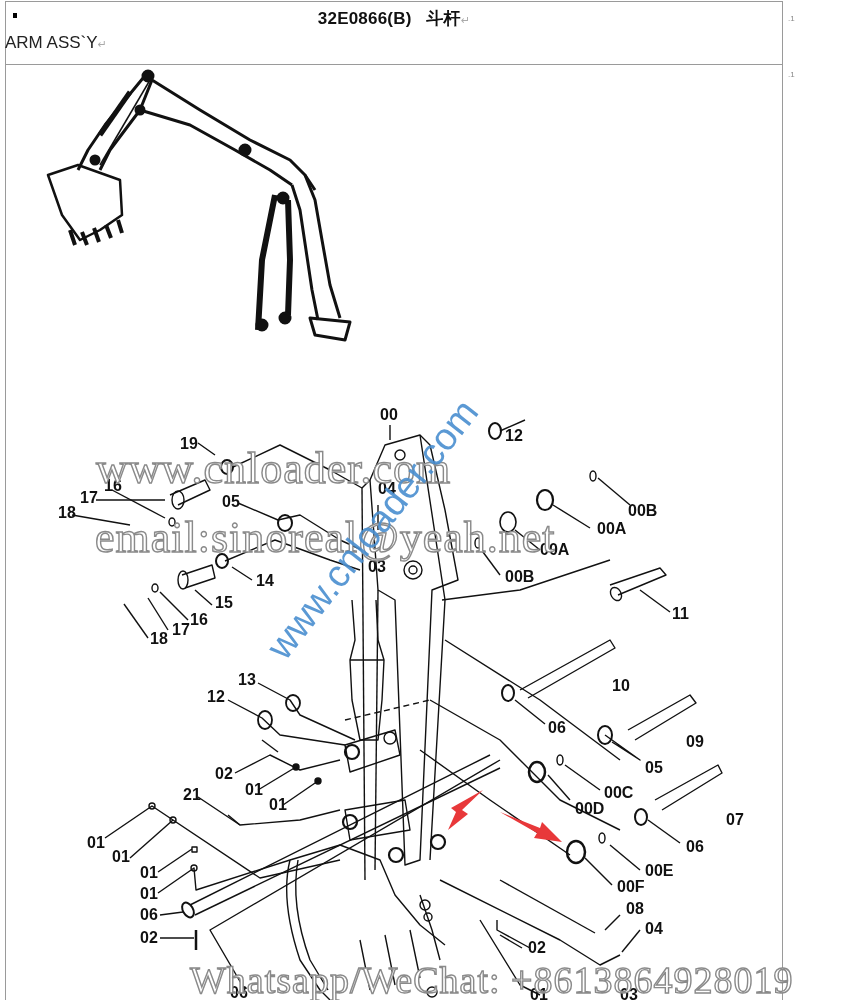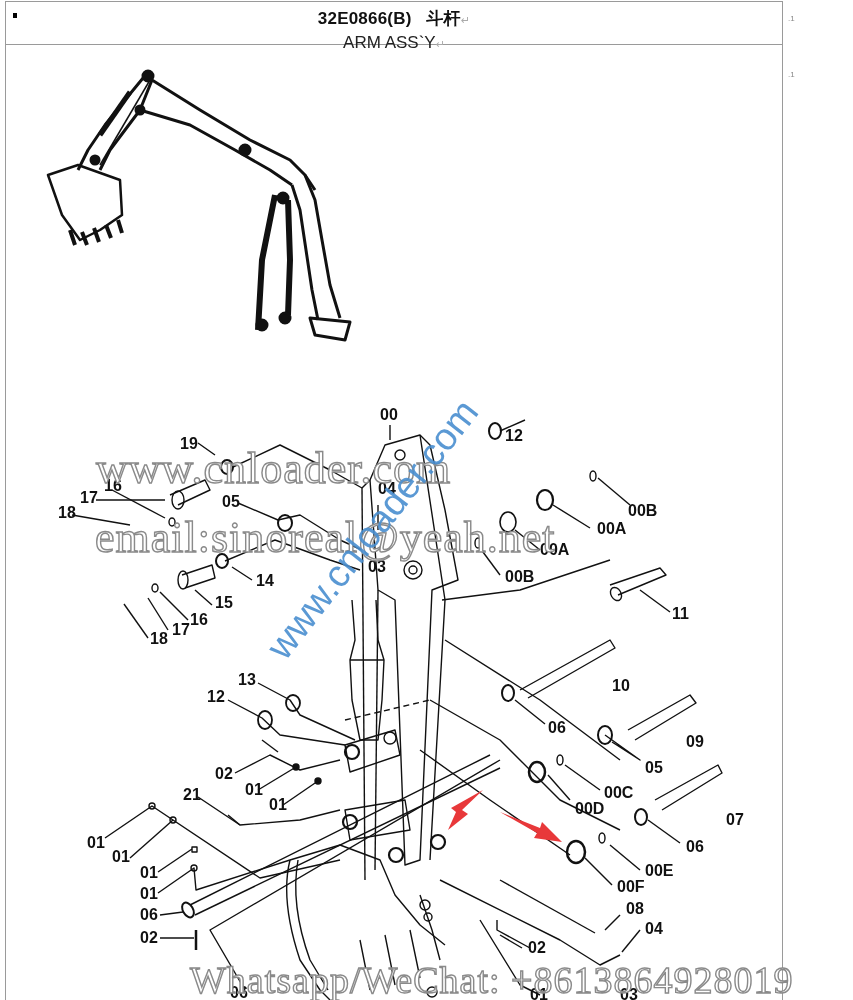--- a/index.html
+++ b/index.html
@@ -1,21 +1,21 @@
 <!DOCTYPE html>
 <html><head>
   <meta charset="utf-8">
   <style>
     html, body { margin: 0; padding: 0; background: #ffffff; }
     body { width: 853px; height: 1000px; position: relative; overflow: hidden; font-family: "Liberation Sans", sans-serif; }
     .frame { position: absolute; left: 5px; top: 1px; width: 778px; height: 1010px; border: 1px solid #9a9a9a; box-sizing: border-box; }
-    .header { position: absolute; left: 5px; top: 1px; width: 778px; height: 44px; border-bottom: 1px solid #9a9a9a; box-sizing: border-box; }
+    .header { position: absolute; left: 5px; top: 1px; width: 778px; height: 64px; border-bottom: 1px solid #9a9a9a; box-sizing: border-box; }
     .bullet { position: absolute; left: 8px; top: 12px; width: 4px; height: 5px; background: #000; }
     .title-line1 { position: absolute; top: 6px; left: 0; width: 778px; text-align: center; font-size: 17px; font-weight: bold; color: #111; letter-spacing: 0.2px; }
-    .title-line2 { position: absolute; top: 32px; left: 0; width: 778px; text-align: center; font-size: 17px; color: #222; }
+    .title-line2 { position: absolute; top: 32px; left: 0; width: 778px; font-size: 17px; color: #222; }
     .para-mark { color: #aaa; font-size: 11px; font-weight: normal; }
     .side-mark { position: absolute; left: 788px; font-size: 8px; color: #888; }
     svg.drawing { position: absolute; left: 0; top: 0; }
     .lbl { font-family: "Liberation Sans", sans-serif; font-size: 17px; font-weight: bold; fill: #111; }
     .wm-gray { font-family: "Liberation Serif", serif; font-size: 44px; fill: #ffffff; stroke: #8a8a8a; stroke-width: 1.4; letter-spacing: 1px; }
     .wm-blue { font-family: "Liberation Sans", sans-serif; font-size: 38px; fill: #4a8fd0; opacity: 0.9; }
   </style>
 </head>
 <body>
 

